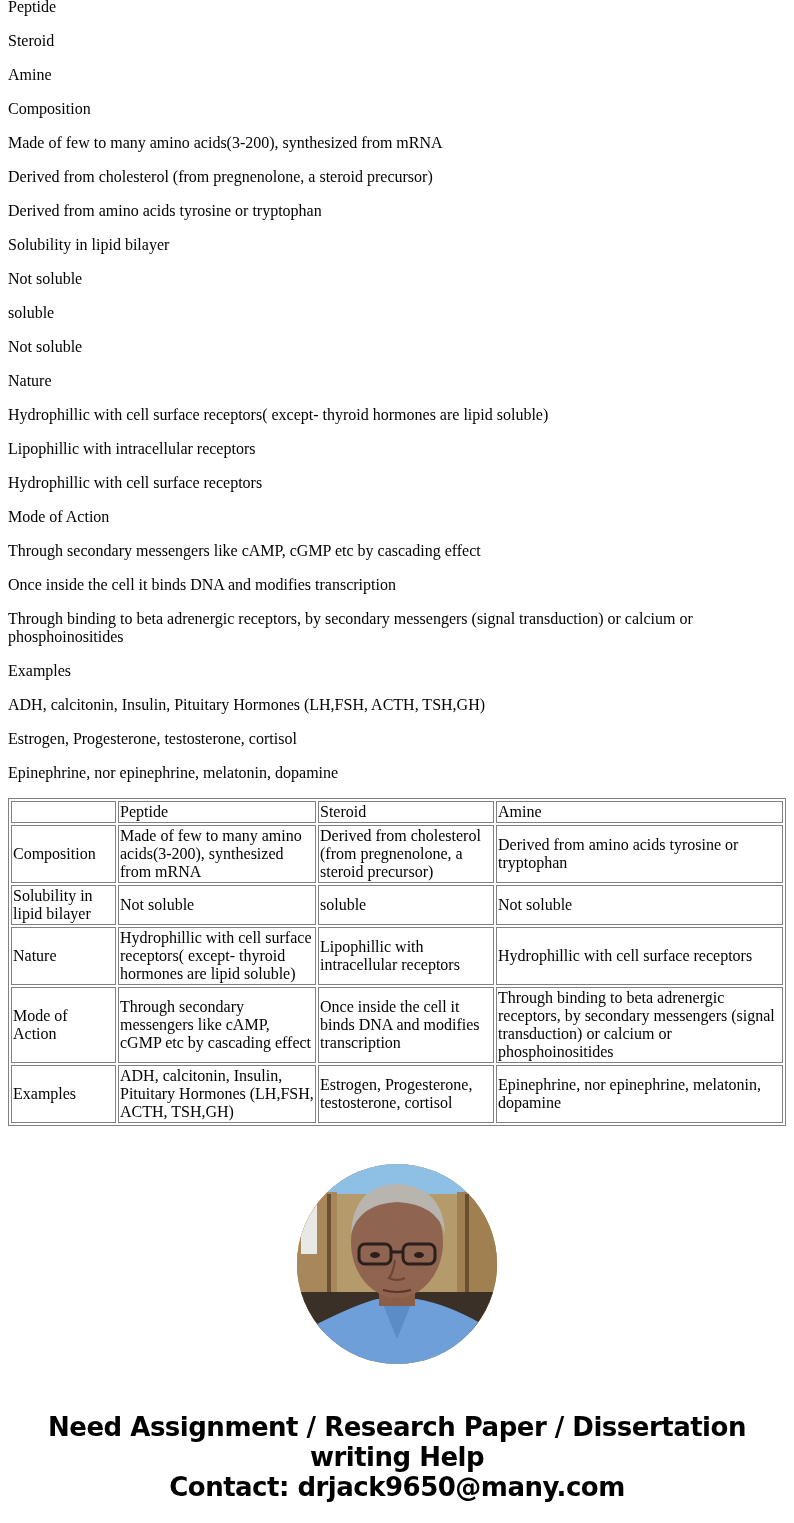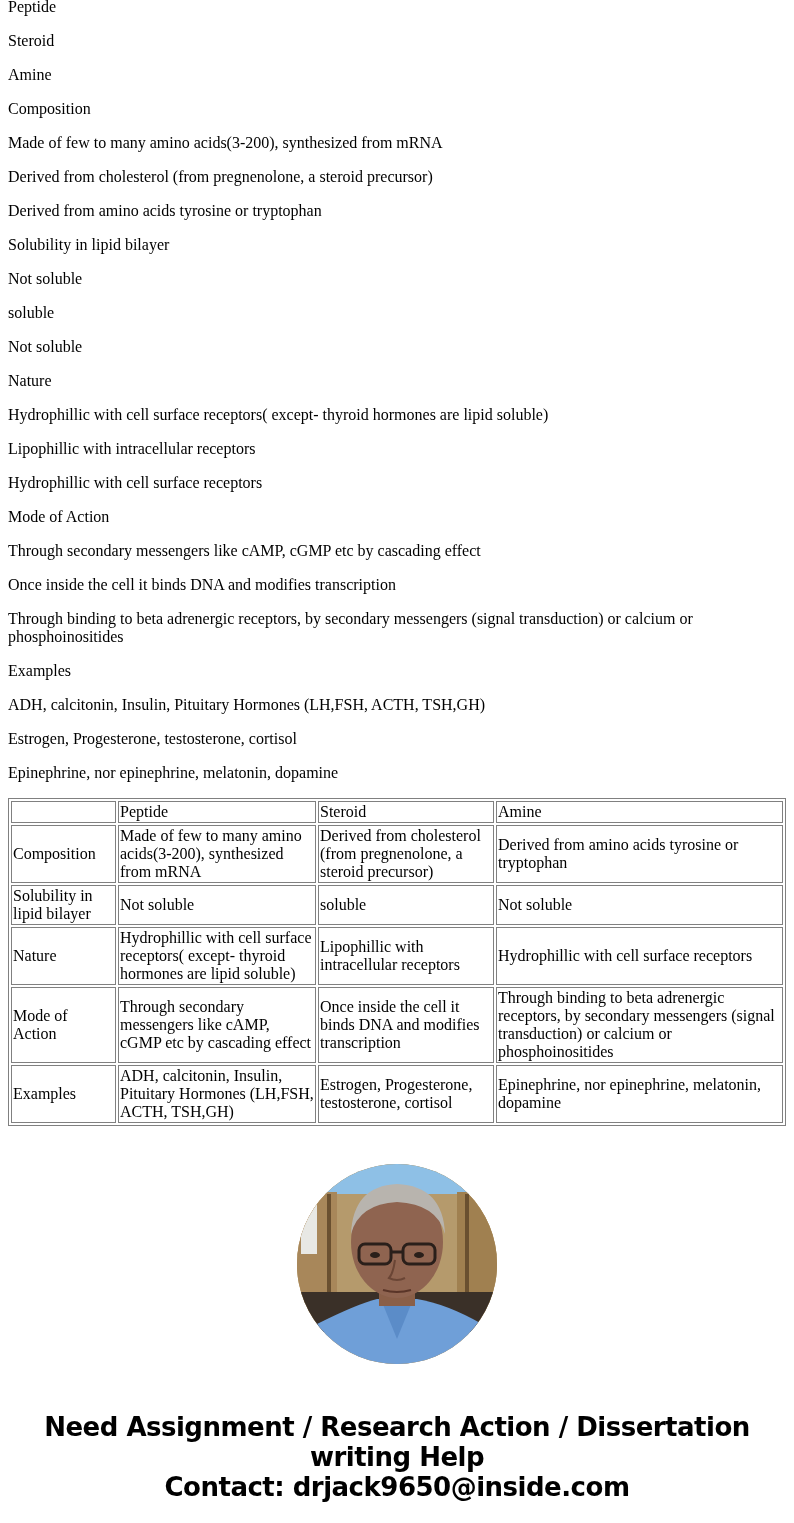--- a/index.html
+++ b/index.html
@@ -155,15 +155,15 @@
       <ellipse cx="78" cy="91" rx="5" ry="3" fill="#2a1f1a"></ellipse>
       <ellipse cx="122" cy="91" rx="5" ry="3" fill="#2a1f1a"></ellipse>
 
       <path d="M98 96 Q96 110 92 114 Q100 118 108 114" fill="none" stroke="#6a4535" stroke-width="2"></path>
       <path d="M86 126 Q100 130 114 126" fill="none" stroke="#5a3528" stroke-width="2"></path>
     </svg>
   </div>
 </div>
 
 <div class="footer">
-  <div>Need Assignment / Research Action / Dissertation writing Help</div>
-  <div>Contact: drjack9650@inside.com</div>
+  <div>Need Assignment / Research Paper / Dissertation writing Help</div>
+  <div>Contact: drjack9650@many.com</div>
 </div>
 
 </body></html>

